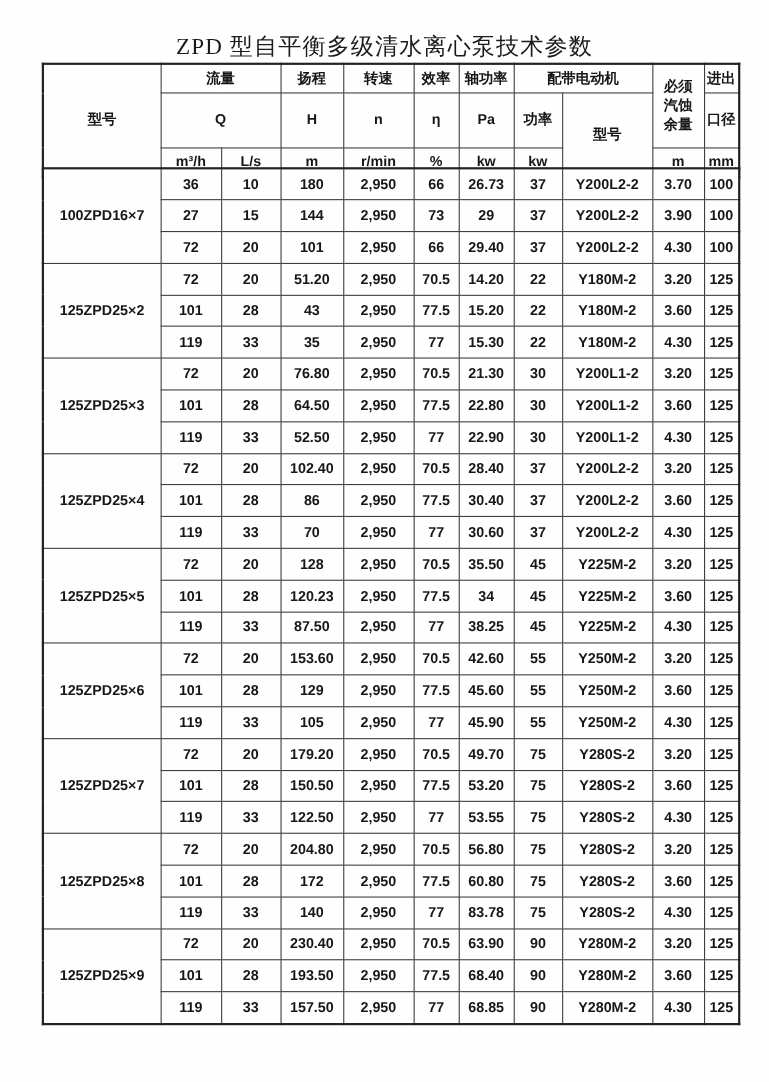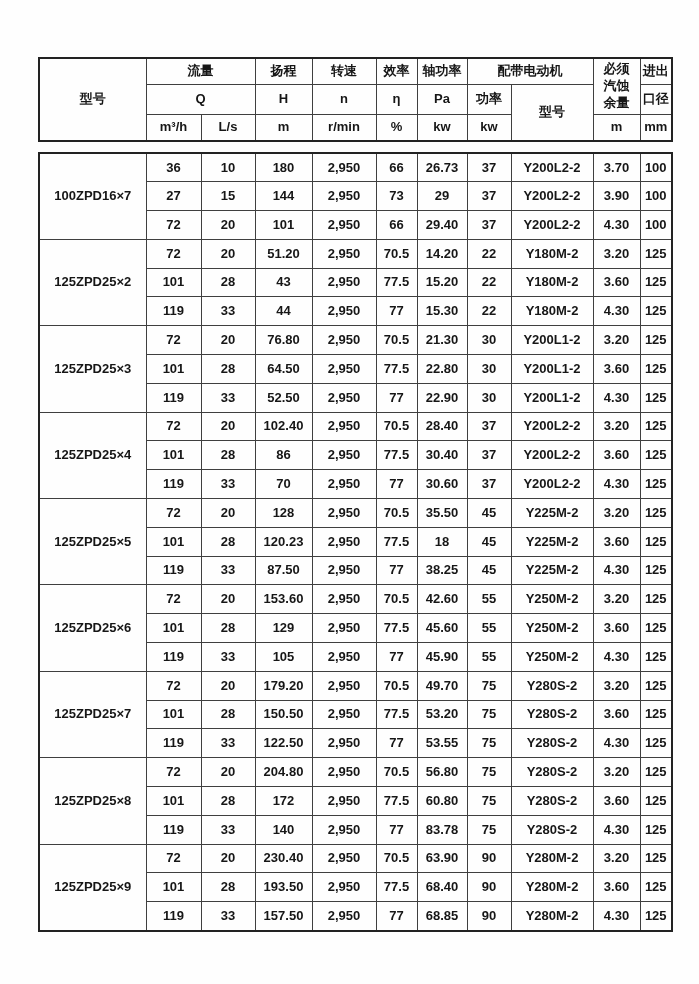--- a/index.html
+++ b/index.html
@@ -48,28 +48,29 @@
     font-size: 13px;
     color: #161616;
     padding: 0;
     line-height: 1.25;
     overflow: hidden;
   }
   .header-tbl tr { height: 26.6px; }
   .data-tbl tr   { height: 28.8px; }
   td.npsh-head {
     line-height: 1.3;
-    padding: 2px 4px;
+    padding: 12px 4px;
   }
 </style>
 </head>
 <body>
 
 <div class="page">
 
+  <h1 class="title">ZPD 型自平衡多级清水离心泵技术参数</h1>
 
   <table class="tbl header-tbl">
     <colgroup>
       <col style="width:107px">
         <col style="width:55px">
         <col style="width:54px">
       <col style="width:57px">
         <col style="width:64px">
         <col style="width:41px">
       <col style="width:50px">
@@ -187,21 +188,21 @@
           <td>77.5</td>
           <td>15.20</td>
           <td>22</td>
           <td>Y180M-2</td>
           <td>3.60</td>
           <td>125</td>
         </tr>
         <tr>
           <td>119</td>
           <td>33</td>
-          <td>44</td>
+          <td>35</td>
           <td>2,950</td>
           <td>77</td>
           <td>15.30</td>
           <td>22</td>
           <td>Y180M-2</td>
           <td>4.30</td>
           <td>125</td>
         </tr>
         <tr>
           <td rowspan="3">125ZPD25×3</td>
@@ -289,21 +290,21 @@
           <td>Y225M-2</td>
           <td>3.20</td>
           <td>125</td>
         </tr>
         <tr>
           <td>101</td>
           <td>28</td>
           <td>120.23</td>
           <td>2,950</td>
           <td>77.5</td>
-          <td>18</td>
+          <td>34</td>
           <td>45</td>
           <td>Y225M-2</td>
           <td>3.60</td>
           <td>125</td>
         </tr>
         <tr>
           <td>119</td>
           <td>33</td>
           <td>87.50</td>
           <td>2,950</td>

